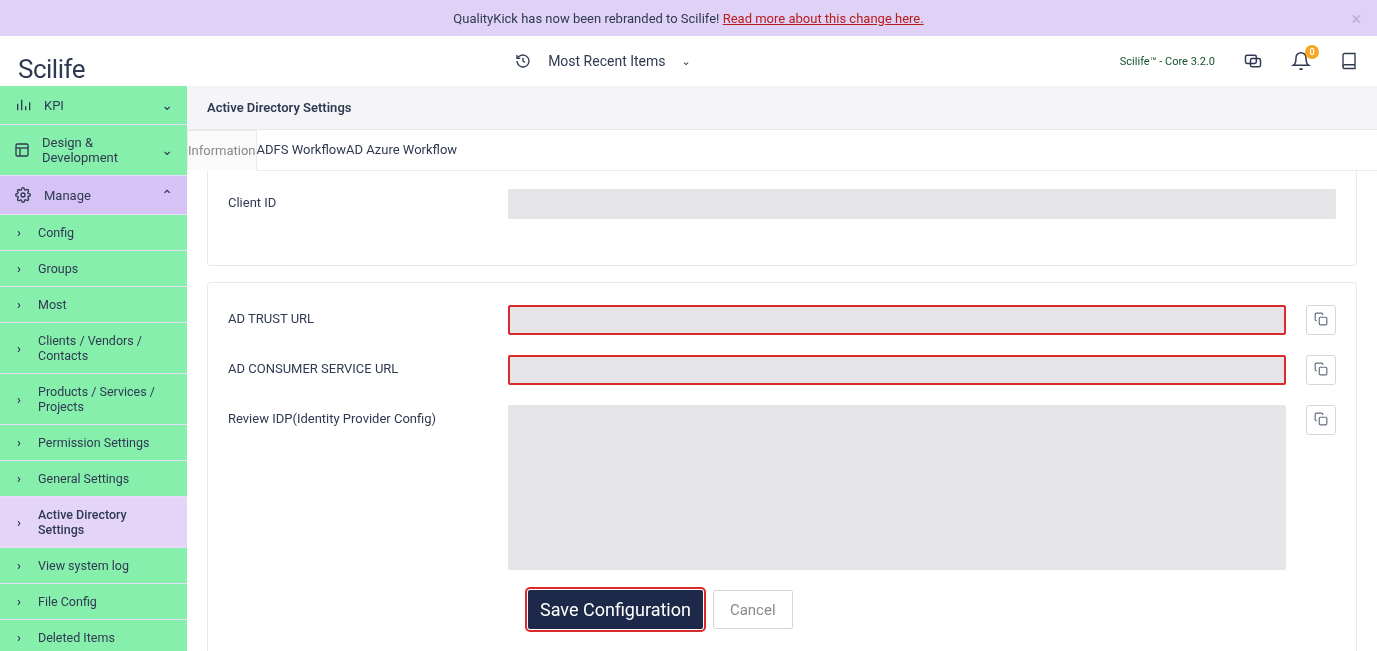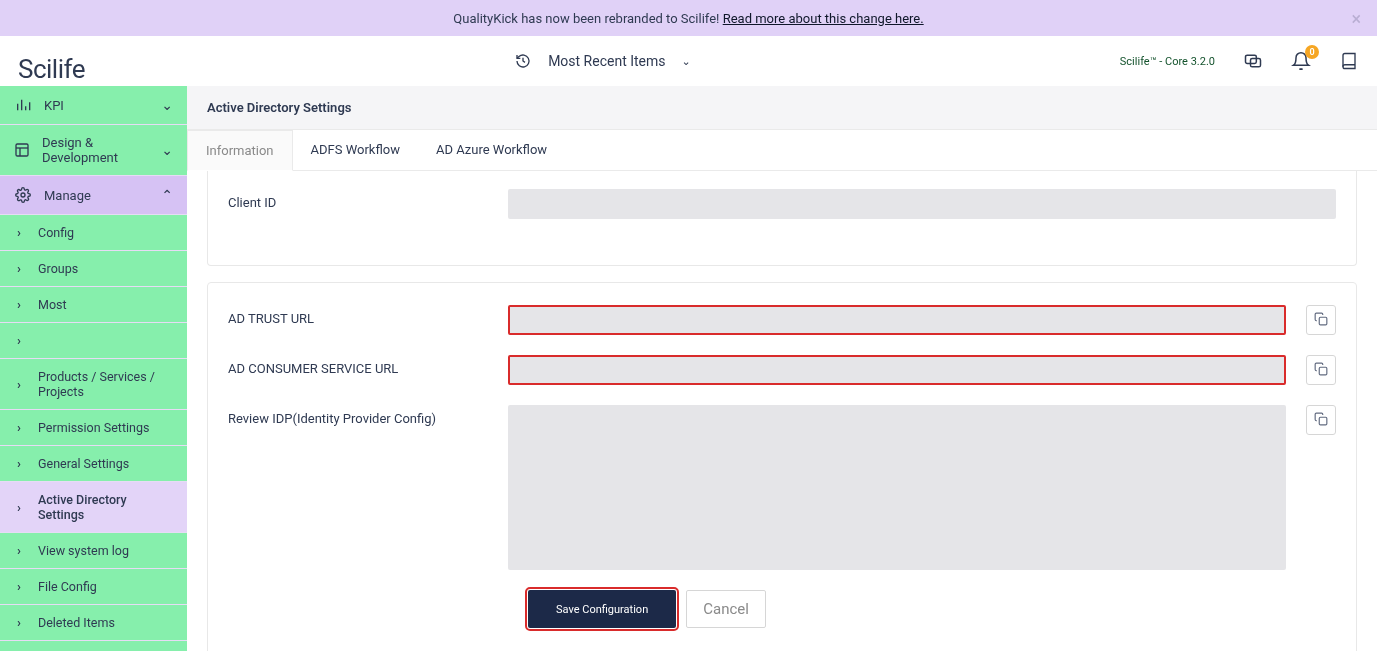--- a/index.html
+++ b/index.html
@@ -1,20 +1,20 @@
 <!DOCTYPE html>
 <html><head>
 <meta charset="utf-8">
 <style>
 * { margin: 0; padding: 0; box-sizing: border-box; font-family: -apple-system, BlinkMacSystemFont, "Segoe UI", Roboto, Helvetica, Arial, sans-serif; }
 body { width: 1377px; height: 651px; overflow: hidden; background: #fff; color: #2f3a52; }
 
 
 .banner { background: #e0d1f7; height: 36px; display: flex; align-items: center; justify-content: center; font-size: 13px; color: #2f3a52; position: relative; }
-.banner a { color: #0f172a; text-decoration: underline; }
+.banner a { color: #b91c1c; text-decoration: underline; }
 .banner-close { position: absolute; right: 16px; top: 50%; transform: translateY(-50%); font-size: 18px; color: #b9aed3; cursor: pointer; }
 
 
 .header { height: 50px; display: flex; align-items: center; padding: 0 18px; }
 .logo { font-size: 26px; color: #2f3a52; letter-spacing: -0.5px; margin-top: 16px; }
 .header-center { flex: 1; display: flex; justify-content: center; align-items: center; gap: 16px; font-size: 14px; color: #2f3a52; }
 .header-right { display: flex; align-items: center; gap: 28px; }
 .version { font-size: 11px; color: #14532d; }
 .hicon { width: 20px; height: 20px; display: flex; align-items: center; justify-content: center; position: relative; cursor: pointer; }
 .badge { position: absolute; top: -6px; right: -8px; background: #f6a623; color: #fff; font-size: 9px; border-radius: 50%; width: 14px; height: 14px; display: flex; align-items: center; justify-content: center; font-weight: 600; }
@@ -31,37 +31,37 @@
 .side-sub { display: flex; align-items: center; padding: 10px 14px 10px 14px; gap: 14px; cursor: pointer; color: #2f3a52; border-bottom: 1px solid #e6dcf5; font-size: 12.5px; }
 .side-sub.selected { background: #e3d4f8; font-weight: 500; }
 .side-sub .chev { width: 10px; display: flex; justify-content: center; color: #2f3a52; font-size: 10px; }
 .side-sub .lbl { flex: 1; }
 .ic { width: 18px; height: 18px; display: inline-flex; align-items: center; justify-content: center; }
 
 
 .main { flex: 1; background: #fff; display: flex; flex-direction: column; overflow: hidden; }
 .main-title-bar { background: #f5f5f7; padding: 14px 20px; font-size: 13px; font-weight: 600; color: #2f3a52; border-bottom: 1px solid #eaeaea; }
 .tabs { display: flex; border-bottom: 1px solid #eaeaea; background: #fff; }
-.tab { padding: 12px 18px; font-size: 13px; color: #2f3a52; cursor: pointer; }
+.tab { padding: 12px 0; font-size: 13px; color: #2f3a52; cursor: pointer; }
 .tab.active { background: #fafafa; border: 1px solid #eaeaea; border-bottom-color: #fff; margin-bottom: -1px; color: #8a8a8a; }
 
 .content { flex: 1; overflow-y: auto; padding: 0 20px 20px 20px; }
 .card1 { border: 1px solid #e8e8e8; border-top: none; border-radius: 0 0 4px 4px; padding: 18px 20px 28px; margin-bottom: 16px; }
 .card2 { border: 1px solid #e8e8e8; border-radius: 4px; padding: 22px 20px 30px; }
 .form-row { display: flex; align-items: flex-start; margin-bottom: 20px; }
 .form-row:last-child { margin-bottom: 18px; }
 .form-label { width: 280px; font-size: 13px; color: #2f3a52; padding-top: 6px; }
 .form-field { flex: 1; display: flex; align-items: flex-start; gap: 20px; }
 .inp { flex: 1; height: 30px; background: #e5e5e8; border: none; border-radius: 2px; padding: 0 8px; font-size: 13px; }
 .inp.highlight { border: 2.5px solid #d92b2b; background: #e5e5e8; }
 .txa { flex: 1; height: 165px; background: #e5e5e8; border: none; border-radius: 2px; padding: 8px; font-size: 13px; resize: none; }
 .copybtn { width: 30px; height: 30px; border: 1px solid #d6d6d6; border-radius: 3px; background: #fff; display: flex; align-items: center; justify-content: center; cursor: pointer; color: #626b80; }
 
 .actions { display: flex; gap: 10px; margin-top: 20px; margin-left: 300px; }
-.btn-primary { background: #1c2948; color: #fff; border: none; padding: 9px 28px; font-size: 11px; border-radius: 2px; cursor: pointer; outline: 2.5px solid #d92b2b; outline-offset: 1px; }
+.btn-primary { background: #1c2948; color: #fff; border: none; padding: 9px 12px; font-size: 18px; border-radius: 2px; cursor: pointer; outline: 2.5px solid #d92b2b; outline-offset: 1px; }
 .btn-secondary { background: #fff; color: #8a8a8a; border: 1px solid #d6d6d6; padding: 9px 16px; font-size: 15px; border-radius: 2px; cursor: pointer; }
 
 .chev-down::after { content: "⌄"; font-size: 14px; }
 .chev-up::after { content: "⌃"; font-size: 14px; }
 .chev-right::after { content: "›"; font-size: 13px; font-weight: 600; }
 </style>
 </head>
 <body>
 
 <div class="banner">
@@ -158,20 +158,21 @@
     <div class="side-sub">
         <span class="chev chev-right"></span>
         <span class="lbl">Groups</span>
       </div>
     <div class="side-sub">
         <span class="chev chev-right"></span>
         <span class="lbl">Most</span>
       </div>
     <div class="side-sub">
         <span class="chev chev-right"></span>
+        <span class="lbl">Clients / Vendors / Contacts</span>
       </div>
     <div class="side-sub">
         <span class="chev chev-right"></span>
         <span class="lbl">Products / Services / Projects</span>
       </div>
     <div class="side-sub">
         <span class="chev chev-right"></span>
         <span class="lbl">Permission Settings</span>
       </div>
     <div class="side-sub">

